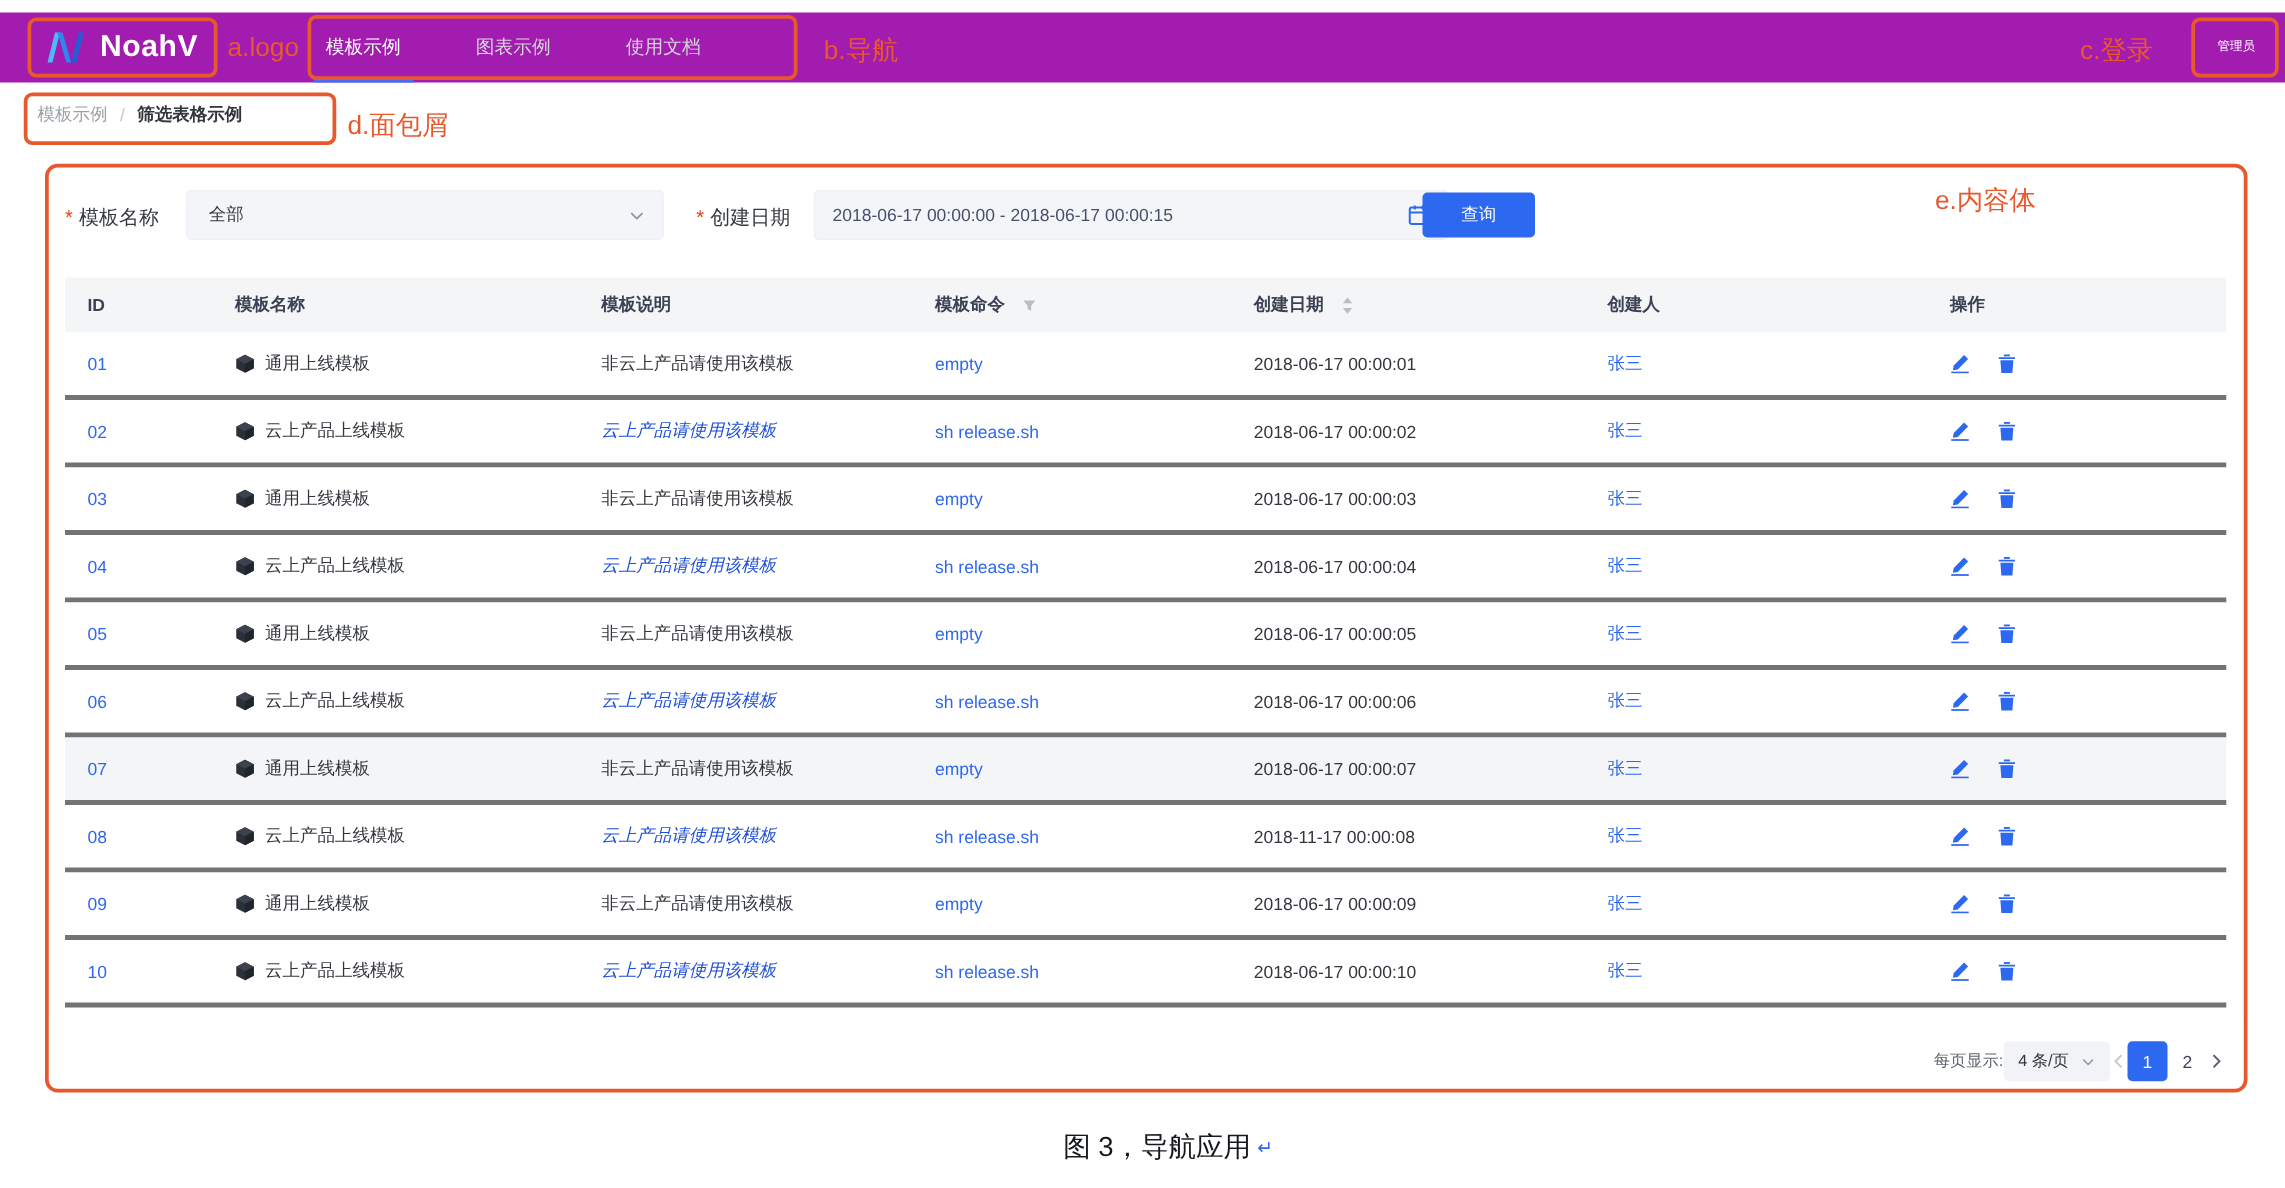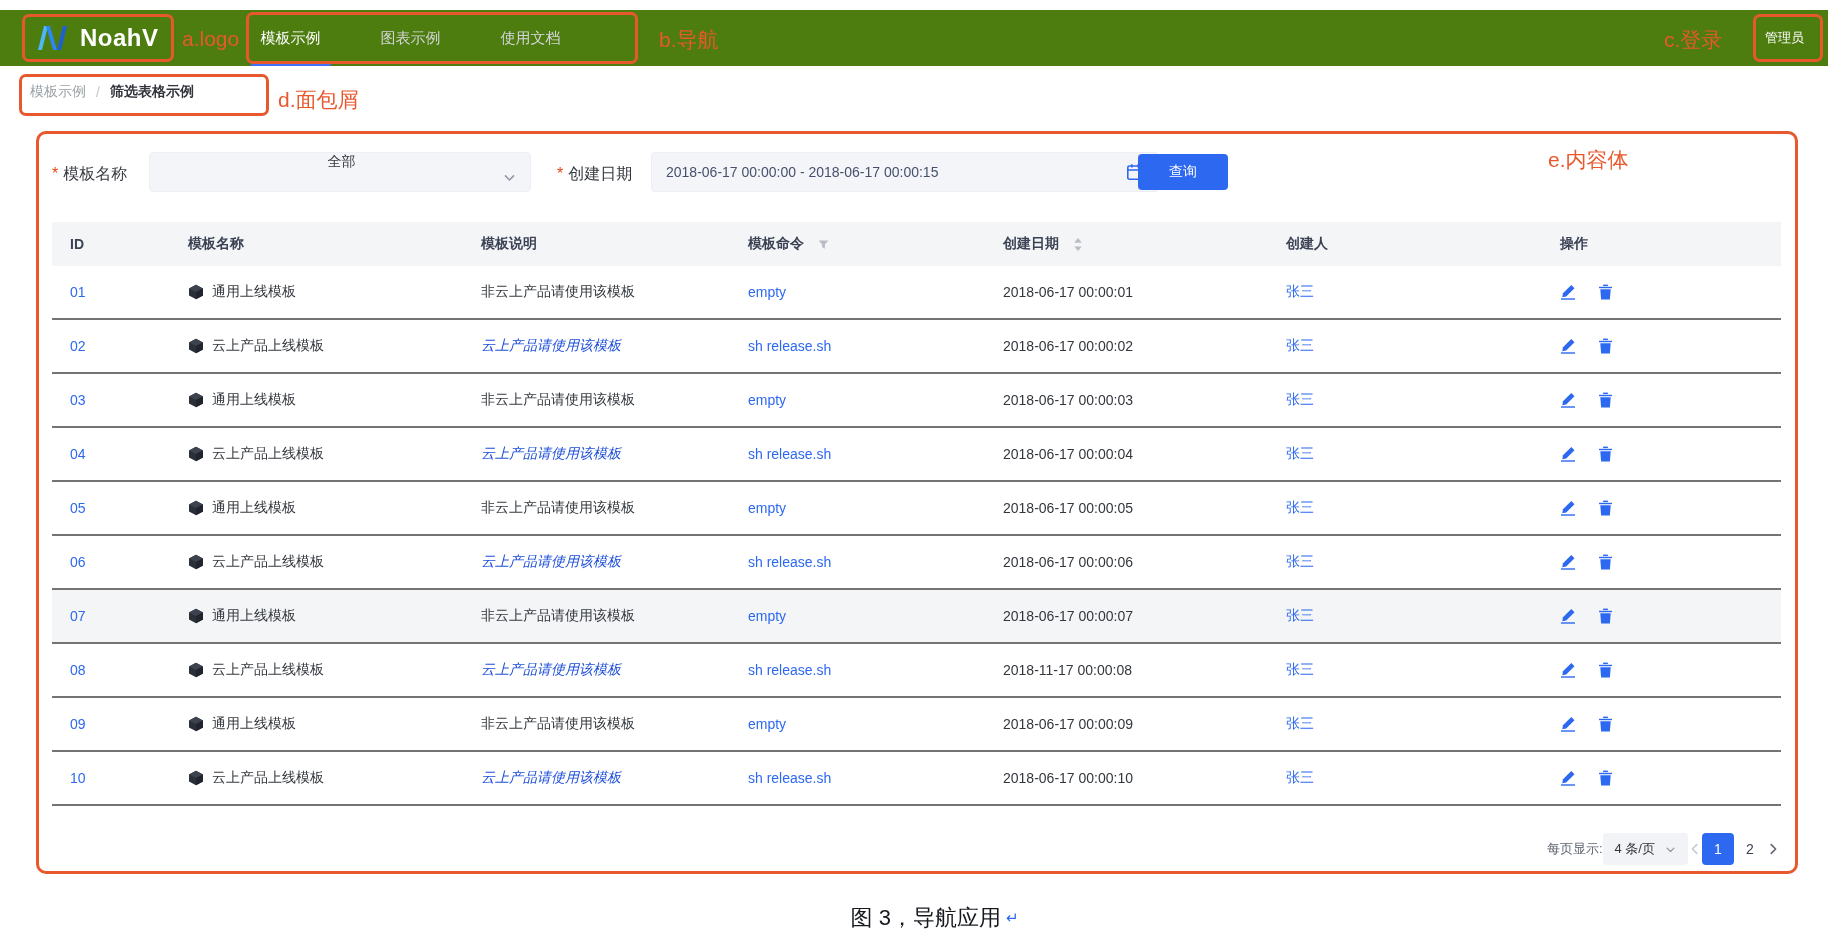--- a/index.html
+++ b/index.html
@@ -1,51 +1,51 @@
 <!DOCTYPE html>
 <html><head>
 <meta charset="utf-8">
 <title>NoahV 筛选表格示例</title>
 <style>
   * { margin:0; padding:0; box-sizing:border-box; }
   body { background:#ffffff; font-family:"Liberation Sans", sans-serif; }
   .page { position:relative; width:1828px; height:950px; background:#ffffff; overflow:hidden; }
 
   
-  .header { position:absolute; top:10px; left:0; width:100%; height:56px; background:#4d7c0f; display:flex; align-items:center; }
+  .header { position:absolute; top:10px; left:0; width:100%; height:56px; background:#a21caf; display:flex; align-items:center; }
   .logo { display:flex; align-items:center; gap:10px; margin-left:36px; cursor:pointer; }
   .logo-text { color:#ffffff; font-size:24px; font-weight:bold; letter-spacing:.5px; }
   .nav { display:flex; height:56px; margin-left:72px; }
   .nav-item { padding:0 30px; line-height:56px; color:#d4d6da; font-size:15px; cursor:pointer; position:relative; white-space:nowrap; }
   .nav-item.active { color:#ffffff; }
   .nav-item.active::after { content:''; position:absolute; left:20px; right:20px; bottom:0; height:3px; background:#3e71f7; }
-  .header-user { position:absolute; right:24px; top:0; color:#ffffff; font-size:13px; line-height:56px; cursor:pointer; }
+  .header-user { position:absolute; right:24px; top:0; color:#ffffff; font-size:10px; line-height:56px; cursor:pointer; }
 
   
   .breadcrumb { position:absolute; top:66px; left:0; width:100%; height:52px; display:flex; align-items:center; padding-left:30px; font-size:14px; }
   .bc-muted { color:#9aa0a6; cursor:pointer; }
   .bc-sep { color:#c3c7cb; margin:0 10px; }
   .bc-current { color:#32363c; font-weight:bold; }
 
   
   .card { position:absolute; top:133px; left:38px; width:1758px; height:739px; background:#ffffff; }
 
   .f-label { position:absolute; top:31px; font-size:16px; color:#35393f; white-space:nowrap; }
   .req { color:#ed4014; margin-right:5px; }
   .field { position:absolute; top:19px; height:40px; background:#f3f5f9; border:1px solid #eceff4; border-radius:4px; display:flex; align-items:center; padding:0 14px; font-size:14px; color:#35393f; cursor:pointer; }
-  .select-name { left:111px; width:382px; padding-left:17px;flex-direction:column; }
+  .select-name { left:111px; width:382px; padding-left:17px; }
   .date-range { left:613px; width:508px; color:#47506a; }
   .spacer { margin-left:auto; }
   .search-btn { position:absolute; left:1100px; top:21px; width:90px; height:36px; background:#2d68f0; border:none; border-radius:4px; color:#ffffff; font-size:14px; cursor:pointer; font-family:"Liberation Sans", sans-serif; }
 
   
   .table { position:absolute; left:14px; top:89px; width:1729px; font-size:14px; }
   .thead, .trow { display:grid; grid-template-columns:118px 293px 267px 255px 283px 274px 239px; align-items:center; }
   .thead { background:#f4f5f7; height:44px; color:#3b4254; font-weight:bold; }
-  .trow { height:54px; border-bottom:2px solid #737373; color:#33373d; background:#ffffff; }
+  .trow { height:54px; border-bottom:4px solid #737373; color:#33373d; background:#ffffff; }
   .trow.hl { background:#f3f5f7; }
   .cell { padding-left:18px; display:flex; align-items:center; gap:8px; overflow:hidden; white-space:nowrap; }
   .link { color:#2d68f0; cursor:pointer; }
   .danger { color:#1d4ed8;font-style:italic; }
   .hicon { margin-left:6px; display:inline-flex; cursor:pointer; }
   .ops { gap:22px; }
   .op-btn { display:inline-flex; cursor:pointer; }
 
   
   .pager { position:absolute; right:16px; top:694px; height:44px; display:flex; align-items:center; font-size:13px; color:#5f6672; }

